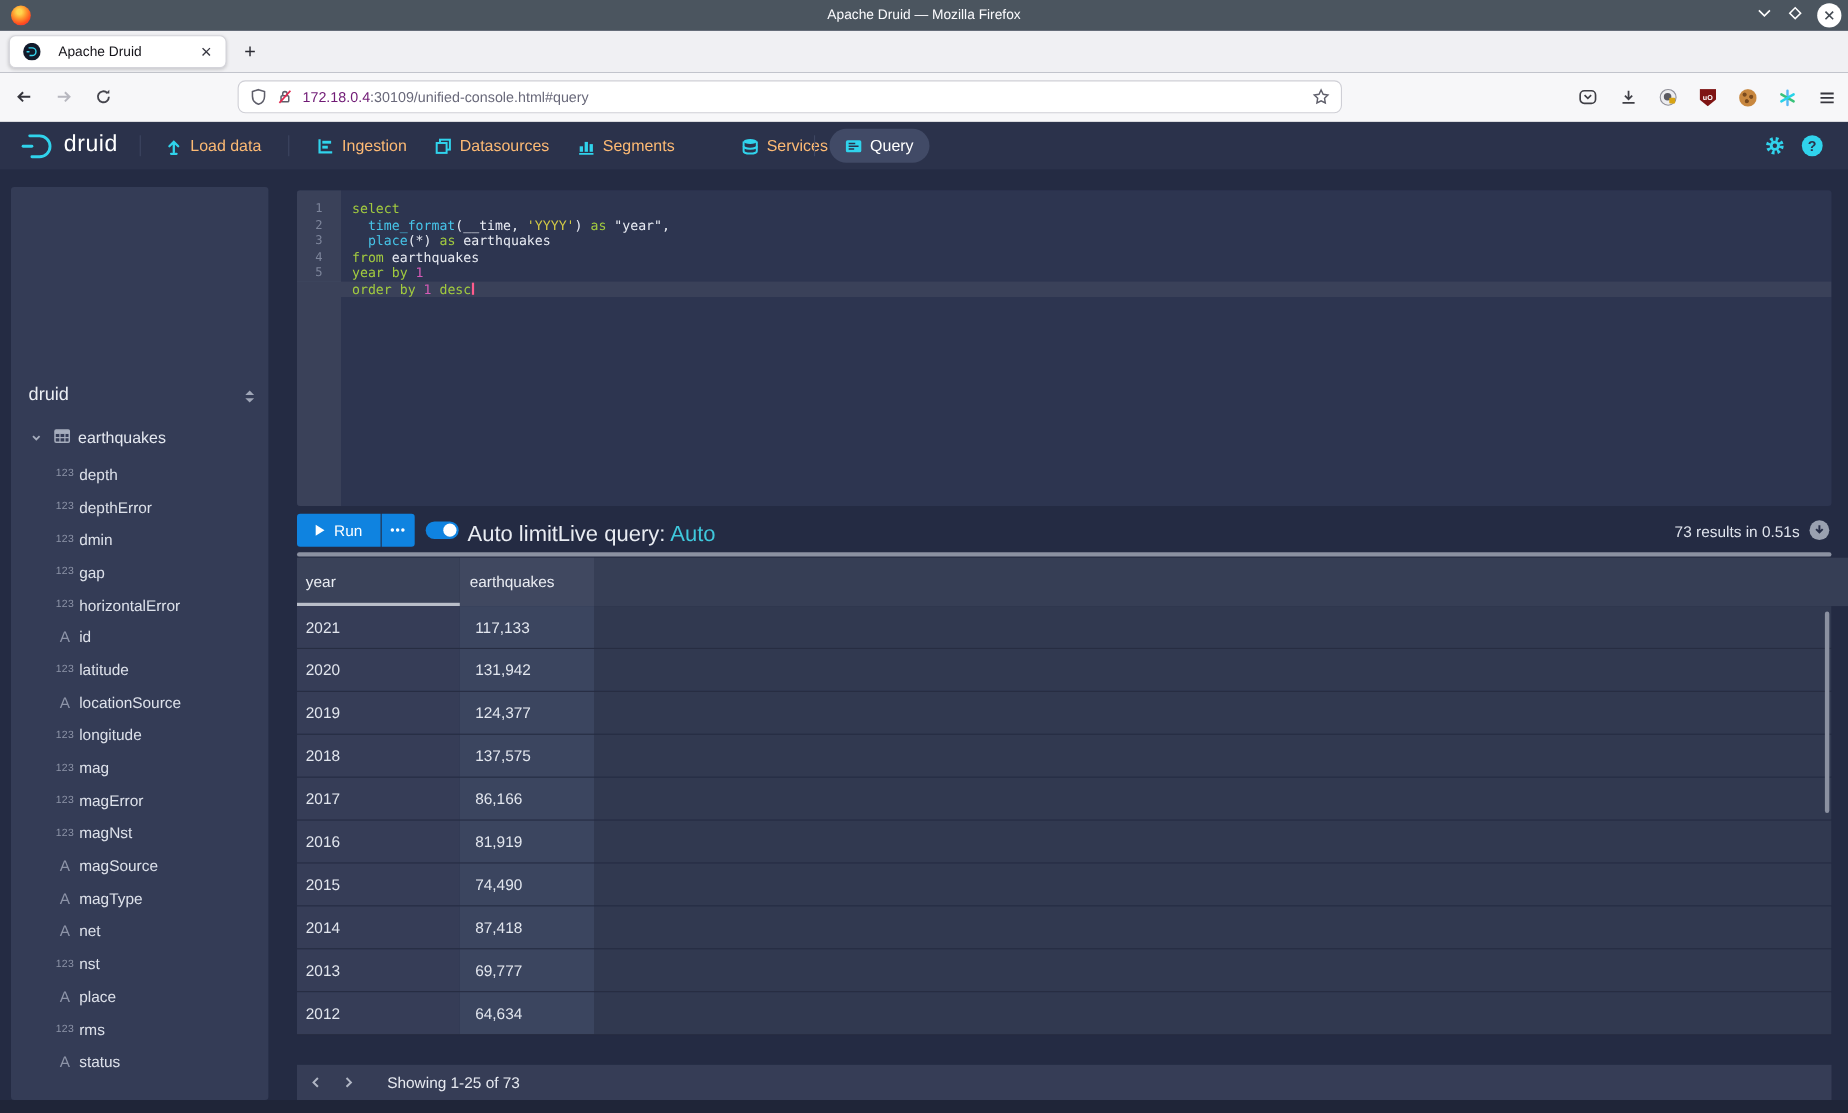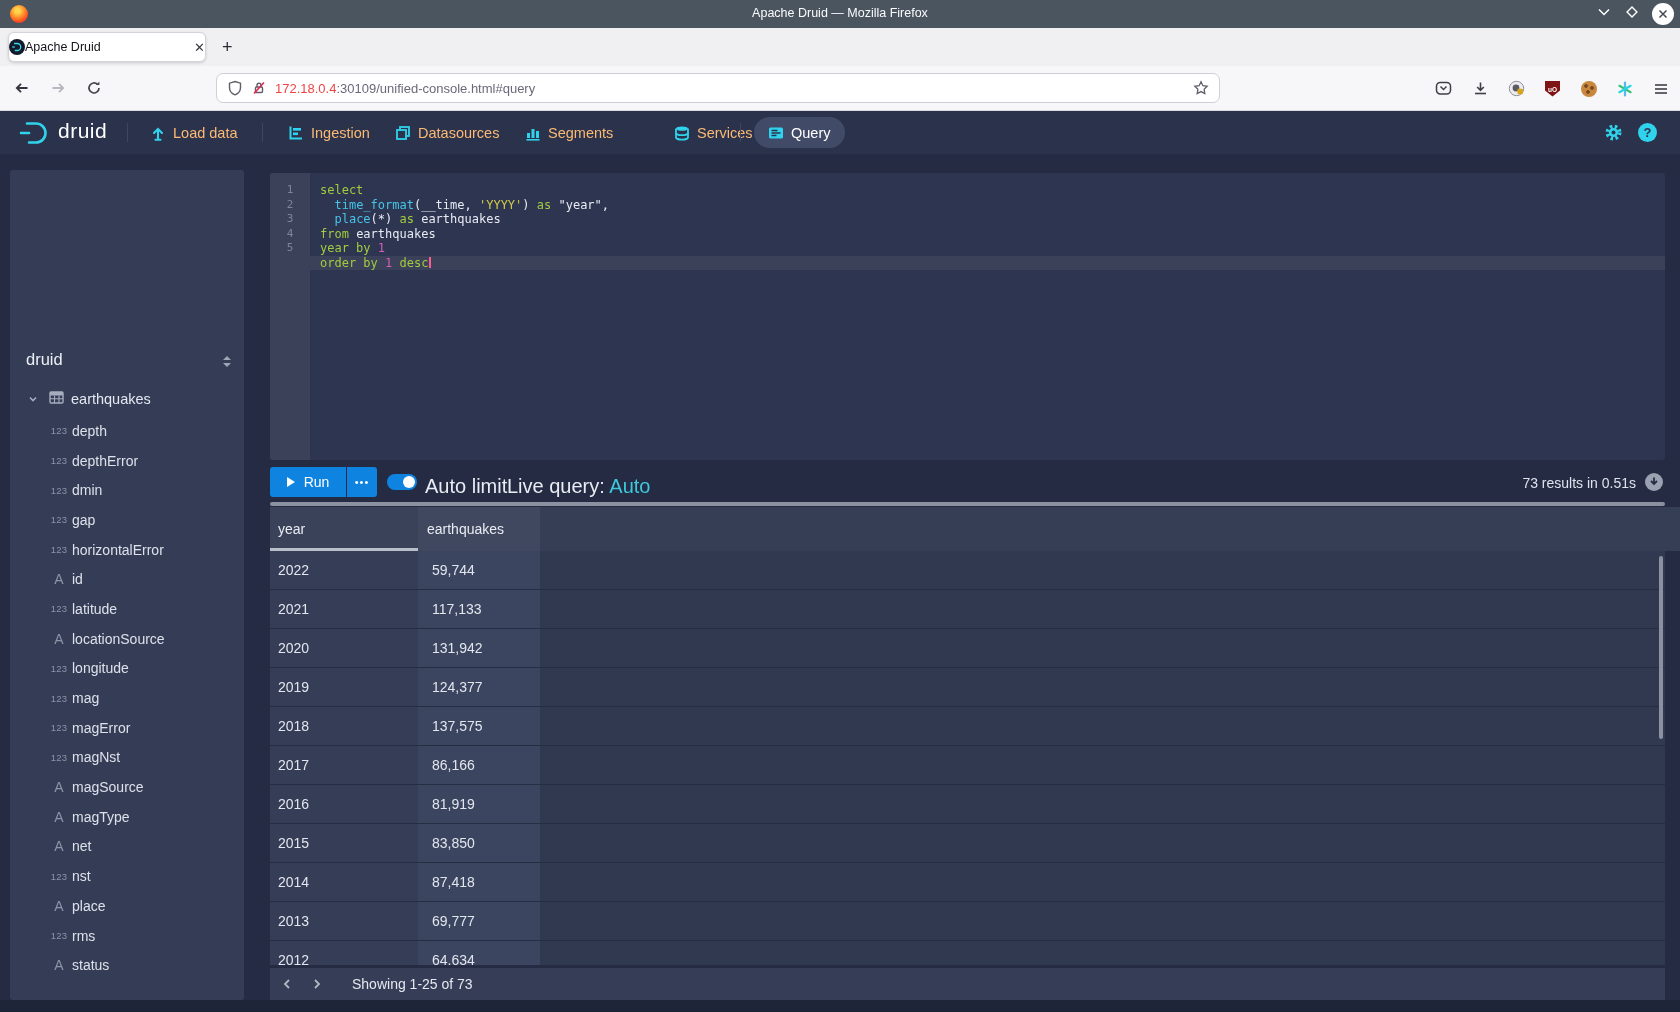--- a/index.html
+++ b/index.html
@@ -10,32 +10,32 @@
 .titlebar{position:absolute;left:0;top:0;width:1680px;height:28px;background:#4b555f}
 .ff-logo{position:absolute;left:10px;top:5px;width:18px;height:18px;border-radius:50%;
  background:radial-gradient(circle at 42% 32%,#ffd54d 0 14%,#ff9a2e 38%,#ff4e1f 68%,#d81f5f 100%)}
 .window-title{position:absolute;left:0;top:6px;width:100%;text-align:center;color:#fbfbfe;font-size:12.5px}
 .win-controls{position:absolute;right:6px;top:0;height:28px;display:flex;align-items:center;gap:12px}
 .win-close{width:22px;height:22px;border-radius:50%;background:#fff;display:flex;align-items:center;justify-content:center}
 
 
 .tabstrip{position:absolute;left:0;top:28px;width:1680px;height:38px;background:#f0f0f3}
 .tab{position:absolute;left:8px;top:4px;width:198px;height:30px;background:#fff;border:1px solid #d4d4da;
- border-radius:6px;box-shadow:0 1px 3px rgba(0,0,0,.15);display:flex;align-items:center;padding:0 0;gap:0}
+ border-radius:6px;box-shadow:0 1px 3px rgba(0,0,0,.15);display:flex;align-items:center;padding:0 12px;gap:16px}
 .tab-label{flex:1;font-size:12.5px;color:#15141a;white-space:nowrap;overflow:hidden}
 .tab-close{color:#3a3a44;font-size:13px;line-height:1}
 .newtab-btn{position:absolute;left:222px;top:9px;font-size:18px;color:#2b2b33}
 
 
 .navbar{position:absolute;left:0;top:66px;width:1680px;height:45px;background:#f7f7f9;border-bottom:1px solid #d9d9de}
 .nav-ic{position:absolute;top:14px;width:16px;height:16px}
 .urlbar{position:absolute;left:216px;top:7px;width:1004px;height:30px;background:#fff;border:1px solid #cfcfd6;
  border-radius:7px;display:flex;align-items:center;padding:0 10px;gap:8px}
 .url-text{font-size:13px;white-space:nowrap}
-.url-host{color:#ef4444}
+.url-host{color:#701a75}
 .url-rest{color:#69697a}
 .url-star{margin-left:auto}
 .tool-ic{position:absolute;top:14px;width:17px;height:17px;display:flex;align-items:center;justify-content:center}
 .ublock-icon{width:15px;height:16px;background:#7f1414;clip-path:polygon(0 0,100% 0,100% 62%,50% 100%,0 62%);
  color:#fff;font-size:6.5px;font-weight:bold;display:flex;align-items:center;justify-content:flex-start;padding-top:1px;justify-content:center}
 .cookie-icon{width:16px;height:16px;border-radius:50%;background:
  radial-gradient(circle at 5px 5px,#7a4a1e 0 1.5px,transparent 2.2px),
  radial-gradient(circle at 11px 7px,#7a4a1e 0 1.5px,transparent 2.2px),
  radial-gradient(circle at 7px 11px,#7a4a1e 0 1.5px,transparent 2.2px),#c8873f}
 
@@ -488,25 +488,20 @@
   </div>
 
 <div class="hscroll"></div>
 <div class="rheader">
   <div class="rh-year">year</div>
   <div class="rh-eq">earthquakes</div>
   <div class="rh-fill"></div>
 </div>
 <div class="rows">
 
-<div class="rrow">
-      <div class="rc-year">2022</div>
-      <div class="rc-eq">59,744</div>
-      <div class="rc-fill"></div>
-    </div>
     <div class="rrow">
       <div class="rc-year">2021</div>
       <div class="rc-eq">117,133</div>
       <div class="rc-fill"></div>
     </div>
     <div class="rrow">
       <div class="rc-year">2020</div>
       <div class="rc-eq">131,942</div>
       <div class="rc-fill"></div>
     </div>
@@ -525,21 +520,21 @@
       <div class="rc-eq">86,166</div>
       <div class="rc-fill"></div>
     </div>
     <div class="rrow">
       <div class="rc-year">2016</div>
       <div class="rc-eq">81,919</div>
       <div class="rc-fill"></div>
     </div>
     <div class="rrow">
       <div class="rc-year">2015</div>
-      <div class="rc-eq">83,850</div>
+      <div class="rc-eq">74,490</div>
       <div class="rc-fill"></div>
     </div>
     <div class="rrow">
       <div class="rc-year">2014</div>
       <div class="rc-eq">87,418</div>
       <div class="rc-fill"></div>
     </div>
     <div class="rrow">
       <div class="rc-year">2013</div>
       <div class="rc-eq">69,777</div>

